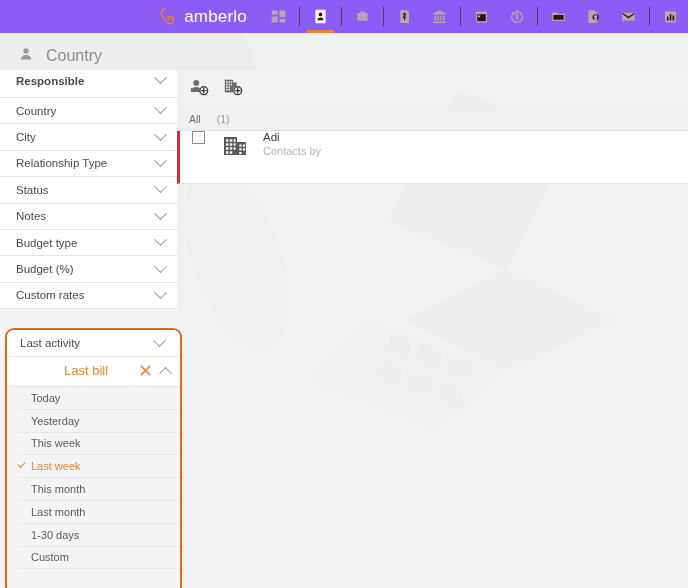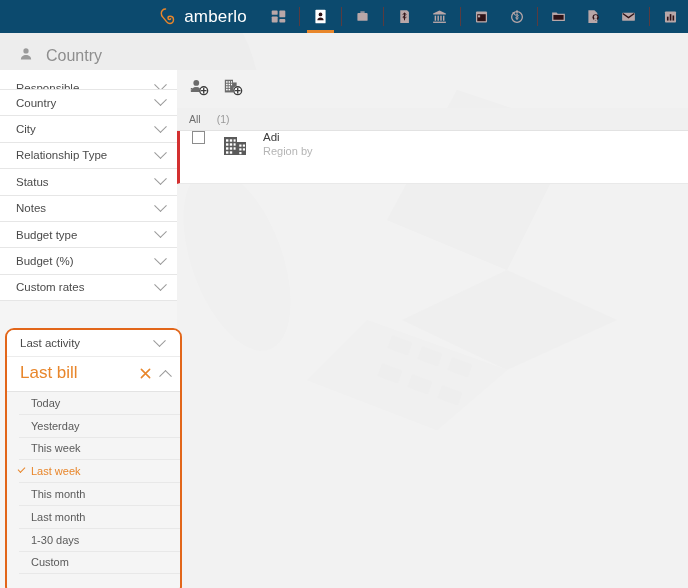--- a/index.html
+++ b/index.html
@@ -7,21 +7,21 @@
     width: 688px; height: 588px;
     font-family: "Liberation Sans", sans-serif;
     overflow: hidden;
     background: #f2f2f2;
   }
 
   
   #topbar {
     position: absolute; top: 0; left: 0;
     width: 688px; height: 33px;
-    background: #0c4a6e;
+    background: #8b5cf6;
     display: flex; align-items: stretch;
   }
   #topbar-left-pad { width: 175px; }
   #brand {
     display: flex; align-items: center;
     gap: 4px; padding-right: 14px;
   }
   #brand-mark { width: 22px; height: 22px; display: block; }
   #brand-text {
     color: #ffffff; font-size: 17px; letter-spacing: .2px;
@@ -90,21 +90,21 @@
   .chev {
     width: 9px; height: 9px;
     border-right: 1.3px solid #9a9a9a;
     border-bottom: 1.3px solid #9a9a9a;
     transform: rotate(45deg) translate(-2px,-2px);
     flex: none;
   }
   .chev.up { transform: rotate(-135deg) translate(-2px,-2px); }
 
   
-  #filter-row-clipped { height: 20px; padding-top: 17px; align-items: flex-start; overflow: hidden; }
+  #filter-row-clipped { height: 28px; padding-top: 10px; align-items: flex-start; overflow: hidden; font-weight: bold; }
   #filter-row-clipped .label { line-height: 0px; position: relative; top: 1px; }
   #filter-row-clipped .chev { position: relative; top: -4px; }
 
   
   #last-activity-group {
     position: absolute;
     left: 5px; top: 328px;
     width: 177px; height: 268px;
     border: 2.5px solid #e2661a;
     border-radius: 9px;
@@ -124,21 +124,21 @@
 
   #lastbill-block {
     background: #ffffff;
     padding: 6px 10px 8px 13px;
     border-bottom: 1px solid #e3e3e3;
   }
   #lastbill-top {
     display: flex; align-items: center; justify-content: space-between;
   }
   #lastbill-title {
-    font-size: 17px; color: #e8862b;
+    font-size: 13px; color: #e8862b; margin-left: 44px;
   }
   #lastbill-actions { display: flex; align-items: center; gap: 10px; }
   .x-icon { width: 11px; height: 11px; display:block; cursor:pointer; }
   #lastbill-range {
     margin-top: 3px;
     font-size: 9.2px; color: #8a8a8a; line-height: 12px;
     max-width: 145px;
   }
 
   #la-options { background: #f5f5f5; padding-left: 12px; }
@@ -574,17 +574,17 @@
             <rect x="18.3" y="13.5" width="2.2" height="2.2"></rect>
               <rect x="21.8" y="13.5" width="2.2" height="2.2"></rect>
             <rect x="18.3" y="17.3" width="2.2" height="2.2"></rect>
               <rect x="21.8" y="17.3" width="2.2" height="2.2"></rect>
             <rect x="18.3" y="21" width="2.2" height="2.2"></rect>
           </g>
         </svg>
       </span>
       <span class="row-text">
         <span class="row-name">Adi</span>
-        <span class="row-sub">Region by</span>
+        <span class="row-sub">Contacts by</span>
       </span>
     </div>
   </div>
 </div>
 
 </body></html>

